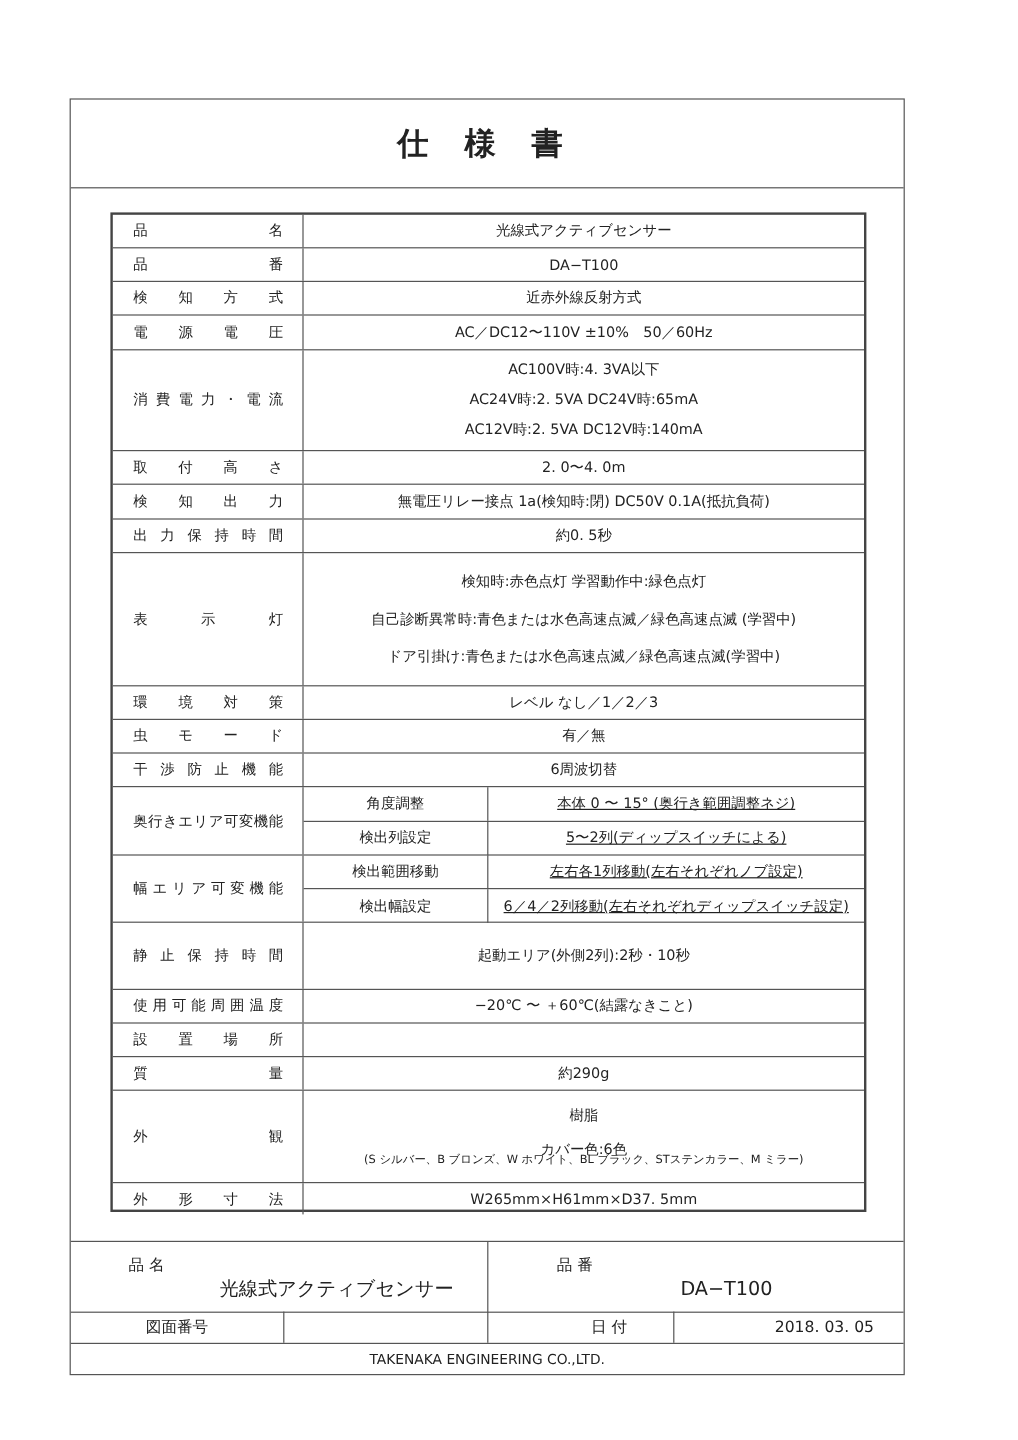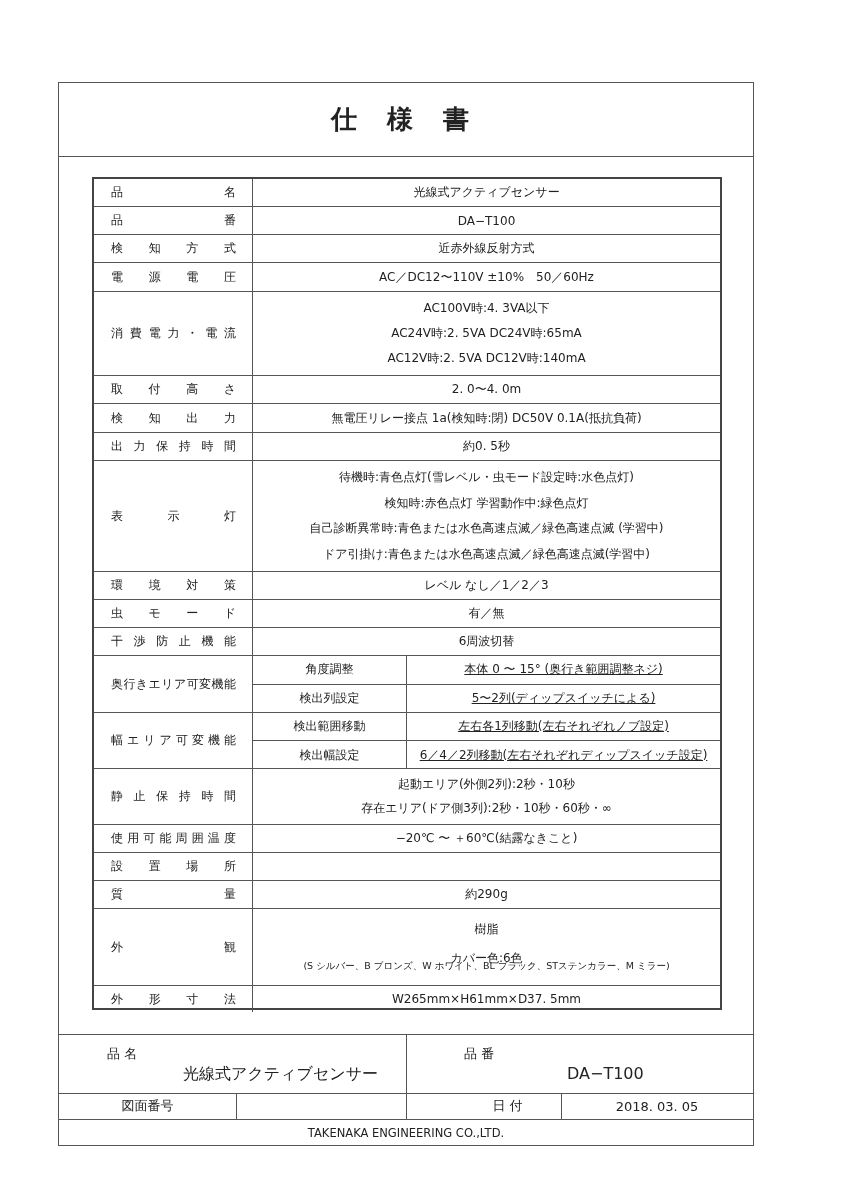--- a/index.html
+++ b/index.html
@@ -143,21 +143,20 @@
       </div>
       <div class="row" style="top: 282px; height: 111px;">
         <div class="label">
           <div class="chars">
             <span>表</span>
             <span>示</span>
             <span>灯</span>
           </div>
         </div>
         <div class="value multi">
-          <div>待機時:青色点灯(雪レベル・虫モード設定時:水色点灯)</div>
           <div>検知時:赤色点灯  学習動作中:緑色点灯</div>
           <div>自己診断異常時:青色または水色高速点滅／緑色高速点滅 (学習中)</div>
           <div>ドア引掛け:青色または水色高速点滅／緑色高速点滅(学習中)</div>
         </div>
       </div>
       <div class="row" style="top: 393px; height: 28px;">
         <div class="label">
           <div class="chars">
             <span>環</span>
             <span>境</span>
@@ -249,21 +248,20 @@
             <span>静</span>
             <span>止</span>
             <span>保</span>
             <span>持</span>
             <span>時</span>
             <span>間</span>
           </div>
         </div>
         <div class="value multi">
           <div>起動エリア(外側2列):2秒・10秒</div>
-          <div>存在エリア(ドア側3列):2秒・10秒・60秒・∞</div>
         </div>
       </div>
       <div class="row" style="top: 646px; height: 28px;">
         <div class="label">
           <div class="chars">
             <span>使</span>
             <span>用</span>
             <span>可</span>
             <span>能</span>
             <span>周</span>
@@ -333,17 +331,17 @@
     <div class="f-line-v" style="left:502px;top:58px;height:26px;"></div>
 
     <div class="f-cell" style="left:48px;top:10px;font-size:13px;">品 名</div>
     <div class="f-cell" style="left:124px;top:29px;font-size:16px;">光線式アクティブセンサー</div>
     <div class="f-cell" style="left:405px;top:10px;font-size:13px;">品 番</div>
     <div class="f-cell" style="left:508px;top:29px;font-size:16px;">DA−T100</div>
 
     <div class="f-cell" style="left:0;top:58px;width:177px;height:26px;display:flex;align-items:center;justify-content:center;">図面番号</div>
     <div class="f-cell" style="left:177px;top:58px;width:170px;height:26px;display:flex;align-items:center;justify-content:center;"></div>
     <div class="f-cell" style="left:347px;top:58px;width:155px;height:26px;display:flex;align-items:center;justify-content:center;padding-left:48px;">日 付</div>
-    <div class="f-cell" style="left:502px;top:58px;width:192px;height:26px;display:flex;align-items:center;justify-content:center;">2018. 03. 05</div>
+    <div class="f-cell" style="left:532px;top:58px;width:192px;height:26px;display:flex;align-items:center;justify-content:center;">2018. 03. 05</div>
 
     <div class="f-cell" style="left:0;top:84px;width:694px;height:27px;display:flex;align-items:center;justify-content:center;font-size:11.5px;text-align:right;">TAKENAKA ENGINEERING CO.,LTD.</div>
   </div>
 </div>
 
 </body></html>

